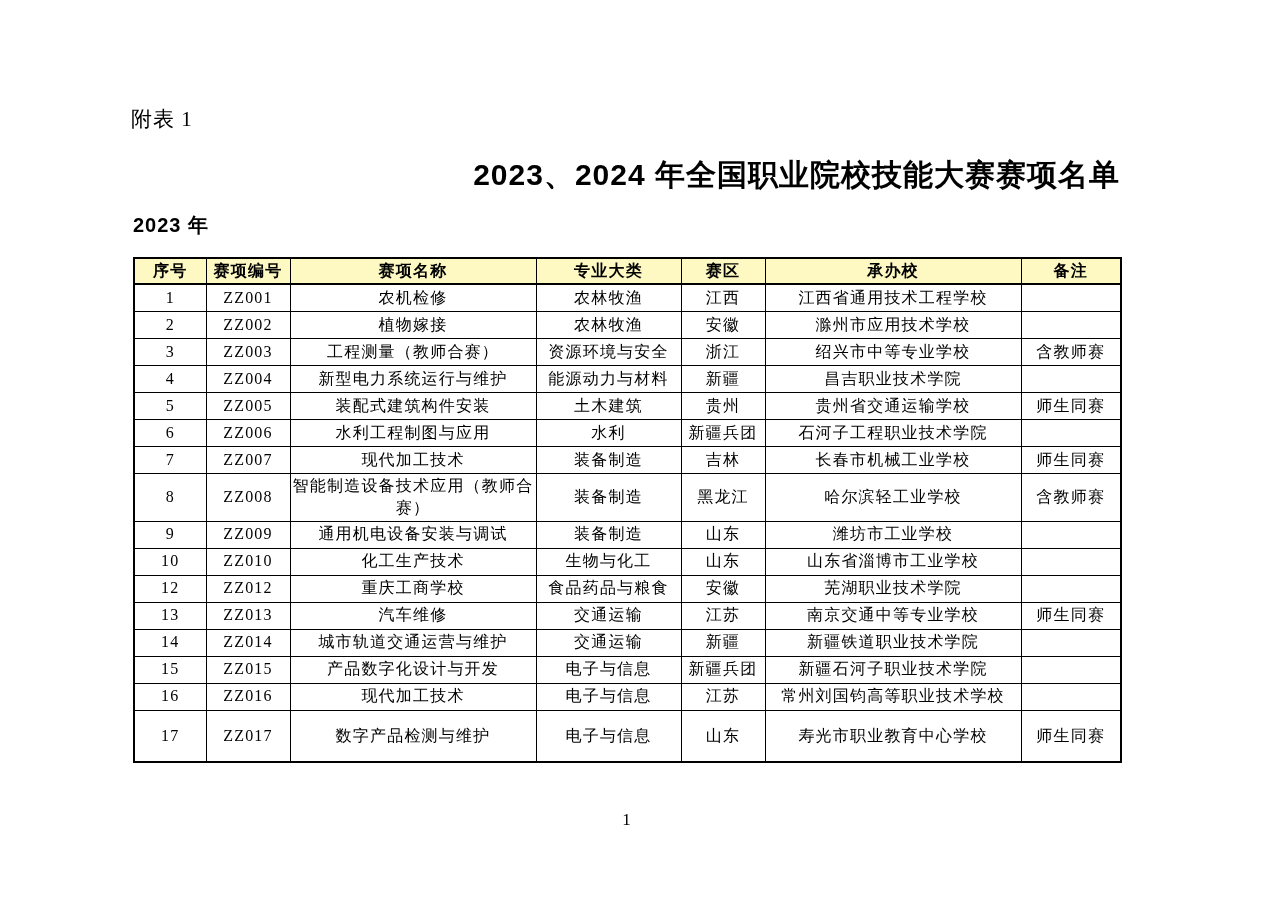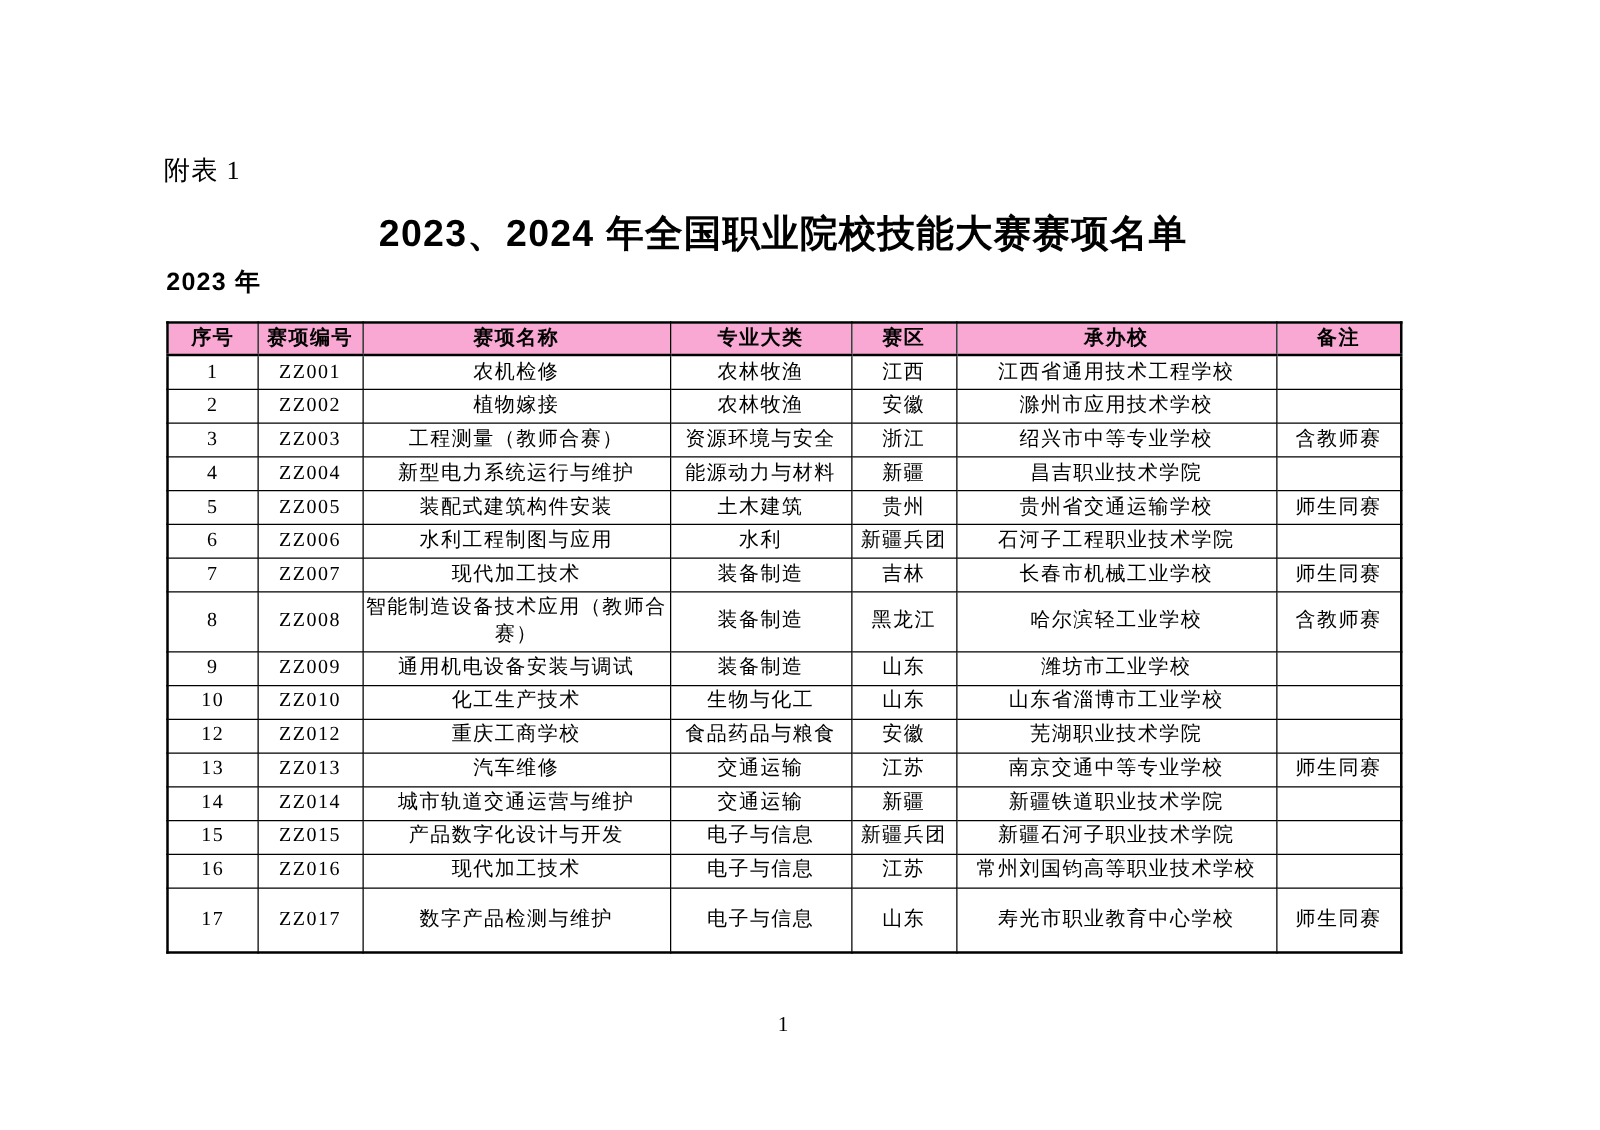--- a/index.html
+++ b/index.html
@@ -9,30 +9,30 @@
     height: 904px;
     background: #ffffff;
     position: relative;
     color: #000000;
     font-family: "Liberation Serif", "DejaVu Serif", serif;
     overflow: hidden;
   }
   .appendix-label {
     position: absolute;
     left: 131px;
-    top: 122px;
+    top: 105px;
     font-size: 21px;
     letter-spacing: 1px;
   }
   .doc-title {
     position: absolute;
     left: 133px;
-    top: 167px;
-    width: 987px;
-    text-align: center;
+    top: 155px;
+    width: 987px;
+    text-align: right;
     font-size: 30px;
     font-weight: bold;
     font-family: "Liberation Sans", "DejaVu Sans", sans-serif;
     letter-spacing: 1px;
     white-space: nowrap;
   }
   .doc-subtitle {
     position: absolute;
     left: 133px;
     top: 212px;
@@ -57,21 +57,21 @@
     border: 1px solid #000000;
     text-align: center;
     vertical-align: middle;
     padding: 1px 2px;
     font-size: 16px;
     letter-spacing: 1.2px;
     line-height: 1.4;
     overflow: hidden;
   }
   table.events th {
-    background: #f9a8d4;
+    background: #fef9c3;
     font-weight: bold;
     height: 26px;
     border-bottom: 2px solid #000000;
   }
   table.events td { height: 27px; }
   table.events tbody tr:last-child td { height: 52px; }
   .page-number {
     position: absolute;
     left: 133px;
     top: 810px;

